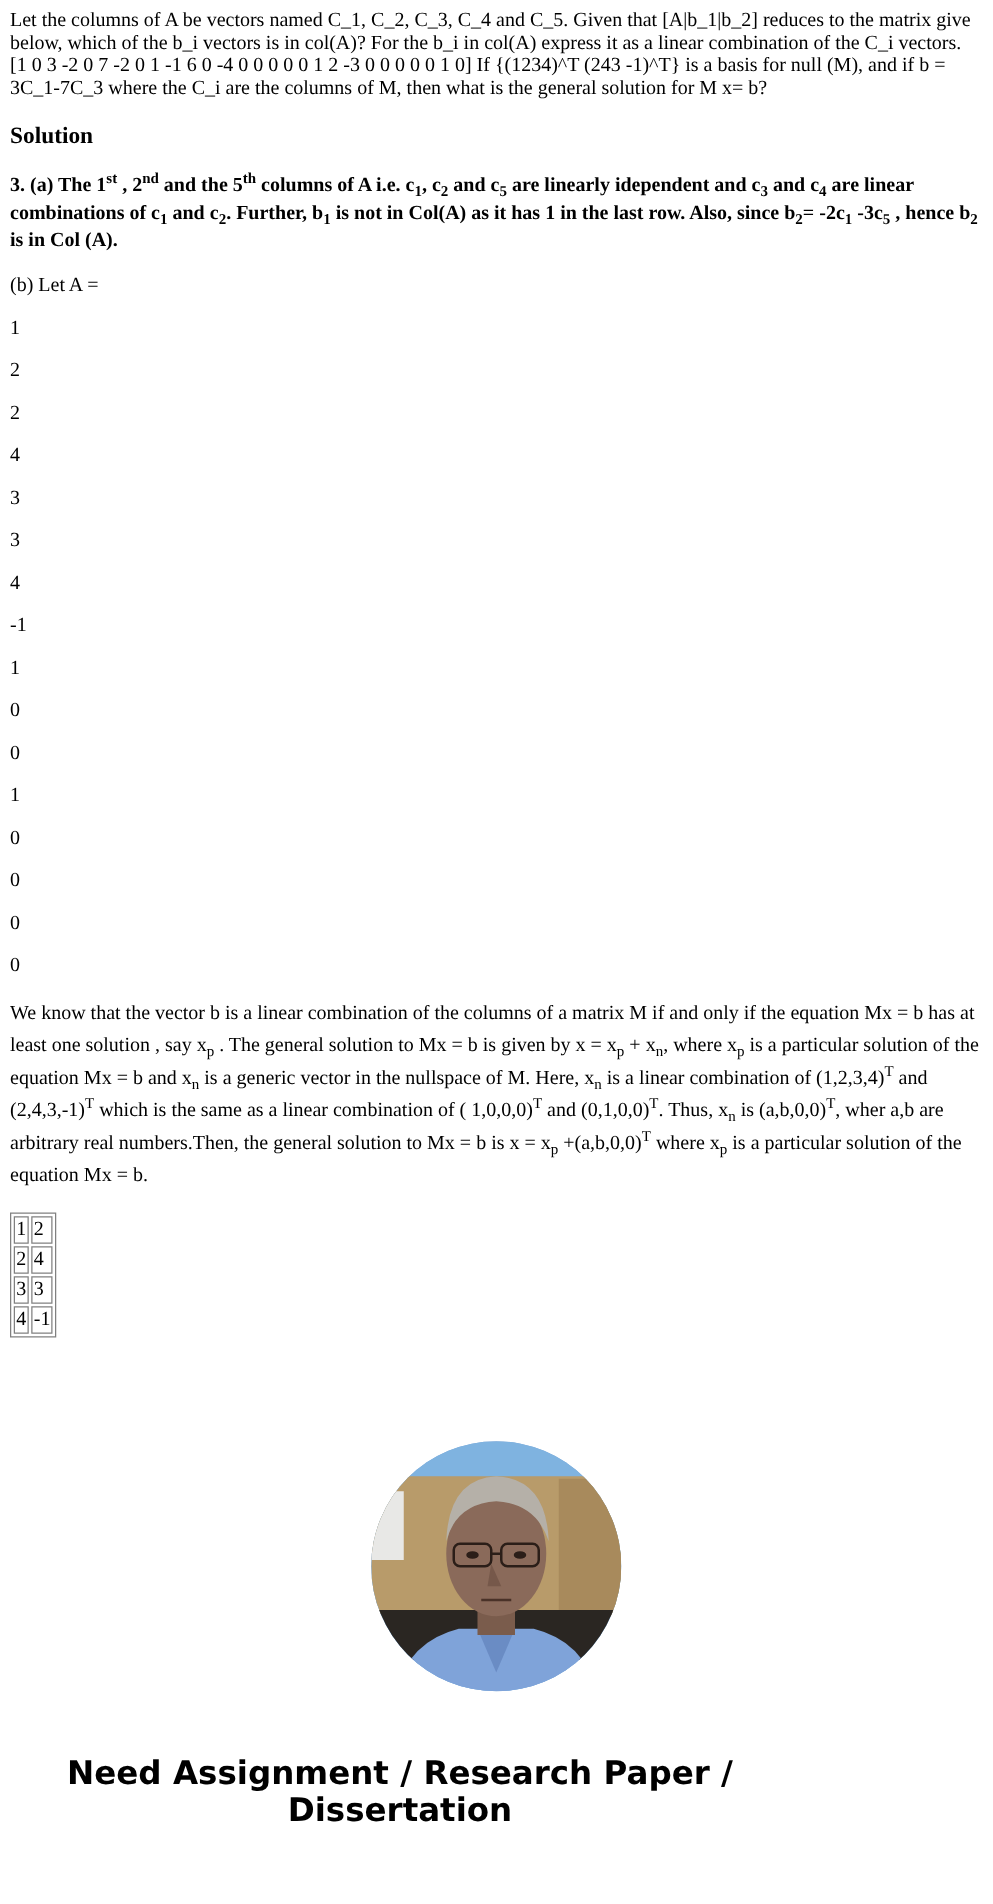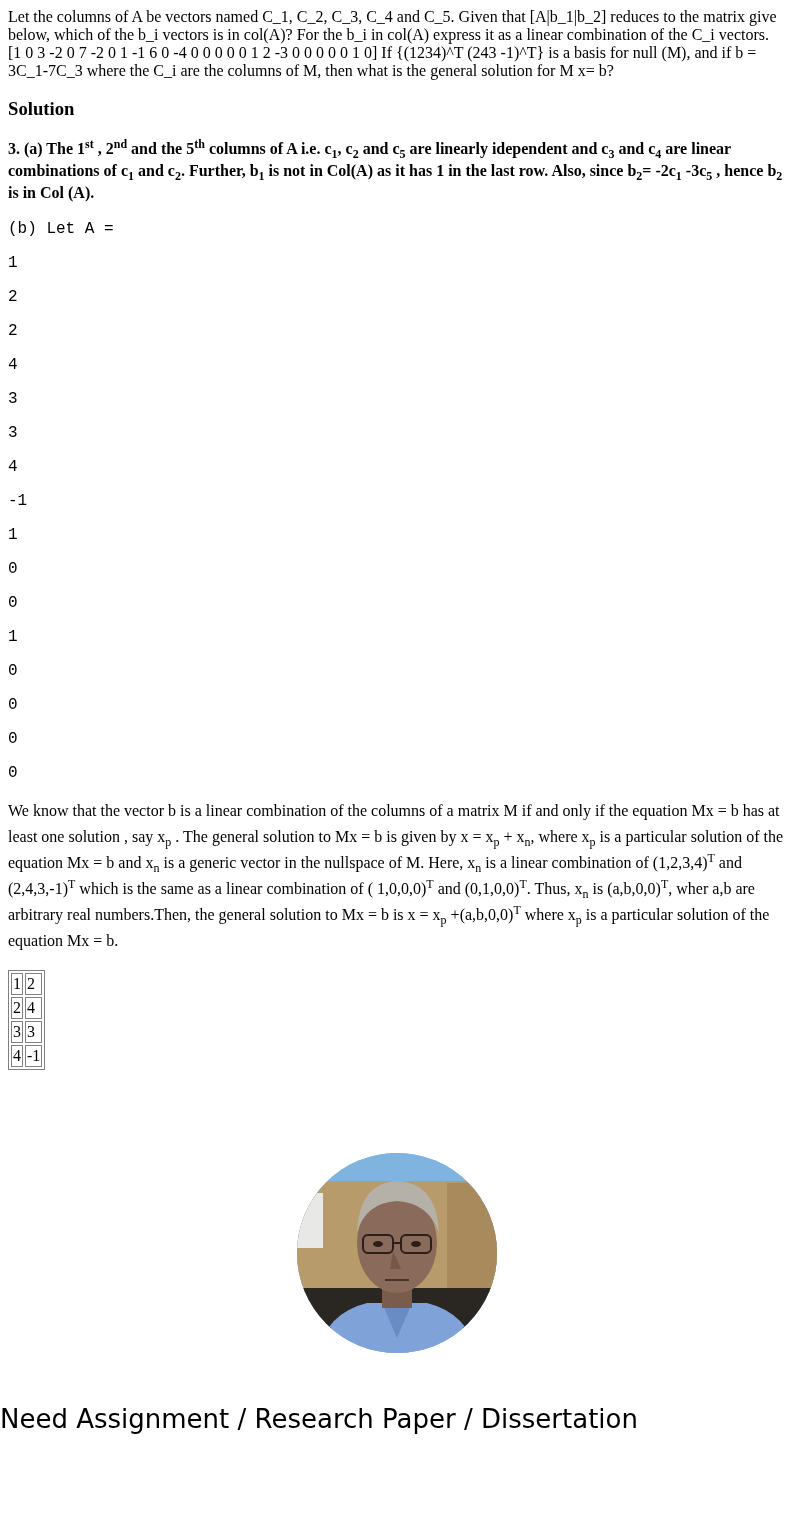--- a/index.html
+++ b/index.html
@@ -11,21 +11,21 @@
     font-family: "Liberation Serif", serif;
     font-size: 16px;
     color: #000;
   }
   .wrap { padding: 8px 8px 0 8px; }
   .question { margin: 0; line-height: 18px; }
   h3.sol { font-size: 18.7px; font-weight: bold; margin: 18px 0 18px 0; line-height: 22px; }
   p { margin: 0 0 16px 0; line-height: 22px; }
   .p1 { line-height: 22px; font-weight: bold; }
   sup, sub { font-size: 12px; line-height: 0; }
-  .num { margin: 16px 0 16px 0; line-height: 18px; font-family: Liberation Mono, monospace; }
+  .num { margin: 16px 0 16px 0; line-height: 18px; }
   .para2 { line-height: 26px; margin-top: 0; }
   table.vec {
     border: 1px solid #808080;
     border-collapse: separate;
     border-spacing: 2px;
     margin-top: 0;
   }
   table.vec td {
     border: 1px solid #808080;
     padding: 1px;
@@ -40,23 +40,23 @@
     height: 200px;
     border-radius: 50%;
     overflow: hidden;
     background: #7fa6d6;
   }
   .promo {
     position: absolute;
     left: 0;
     top: 1404px;
     width: 640px;
-    text-align: left;
+    text-align: center;
     font-family: "DejaVu Sans", sans-serif;
-    font-weight: normal;
+    font-weight: bold;
     font-size: 26px;
     line-height: 30px;
     color: #000;
   }
 </style>
 </head>
 <body>
 
 <div class="wrap">
 

